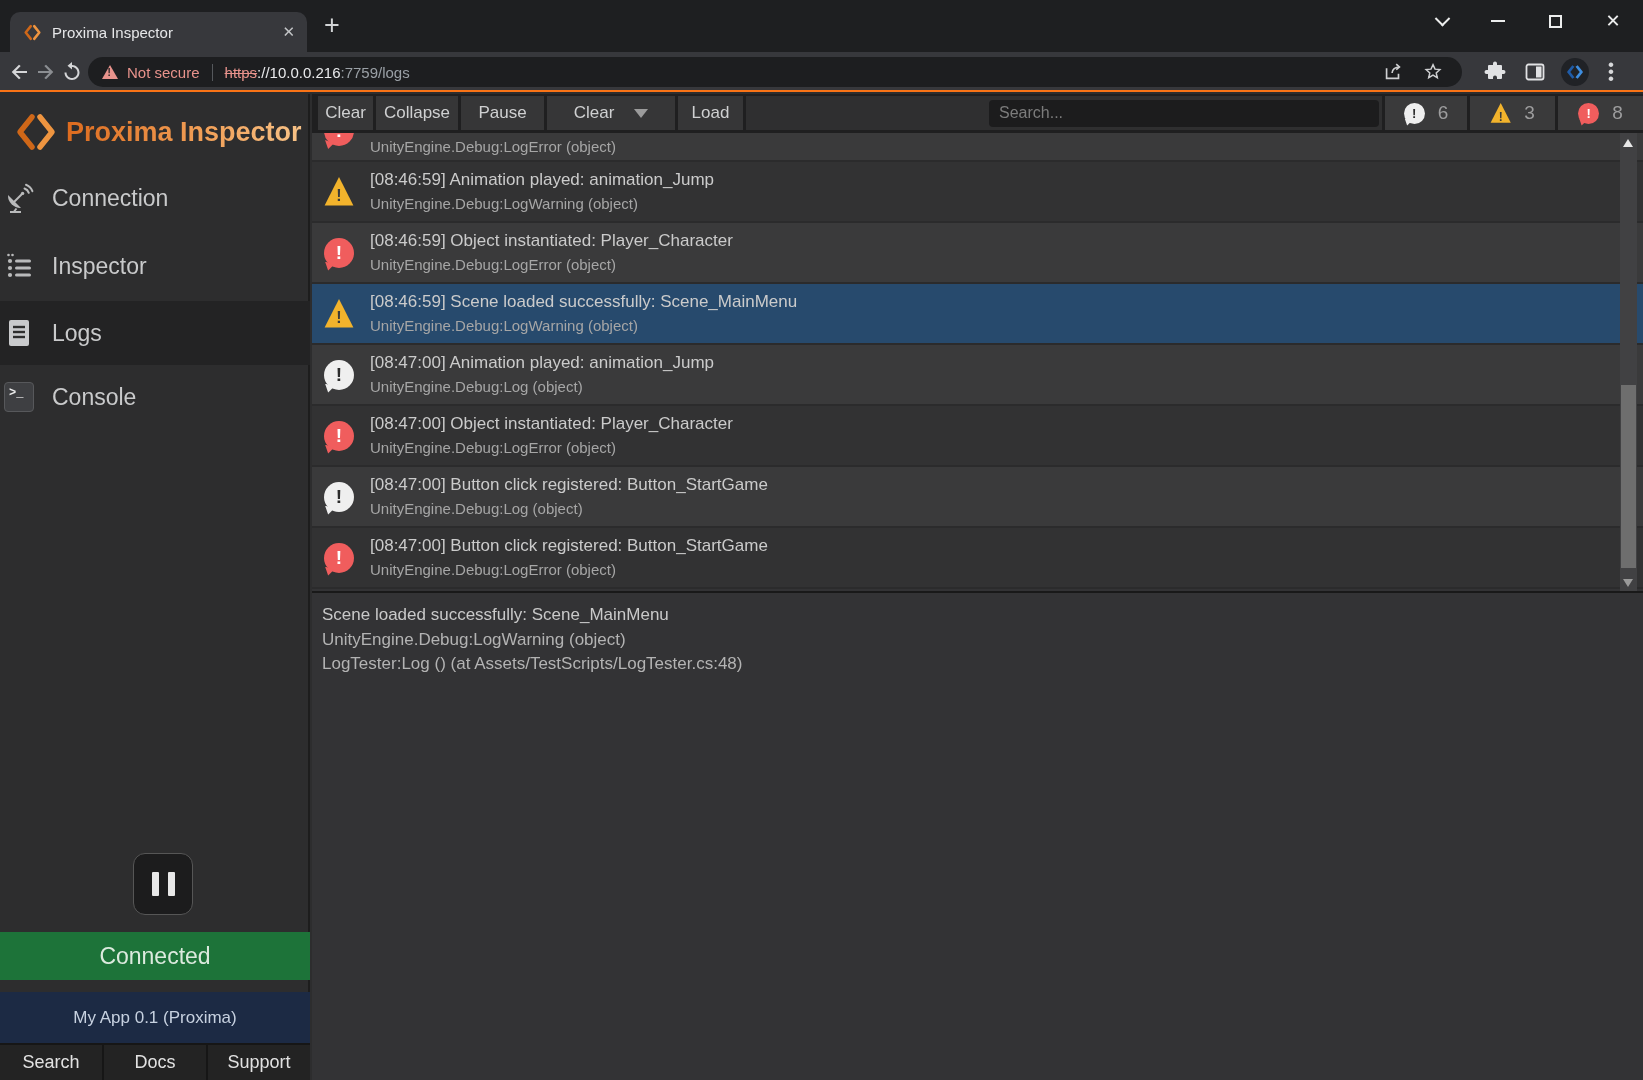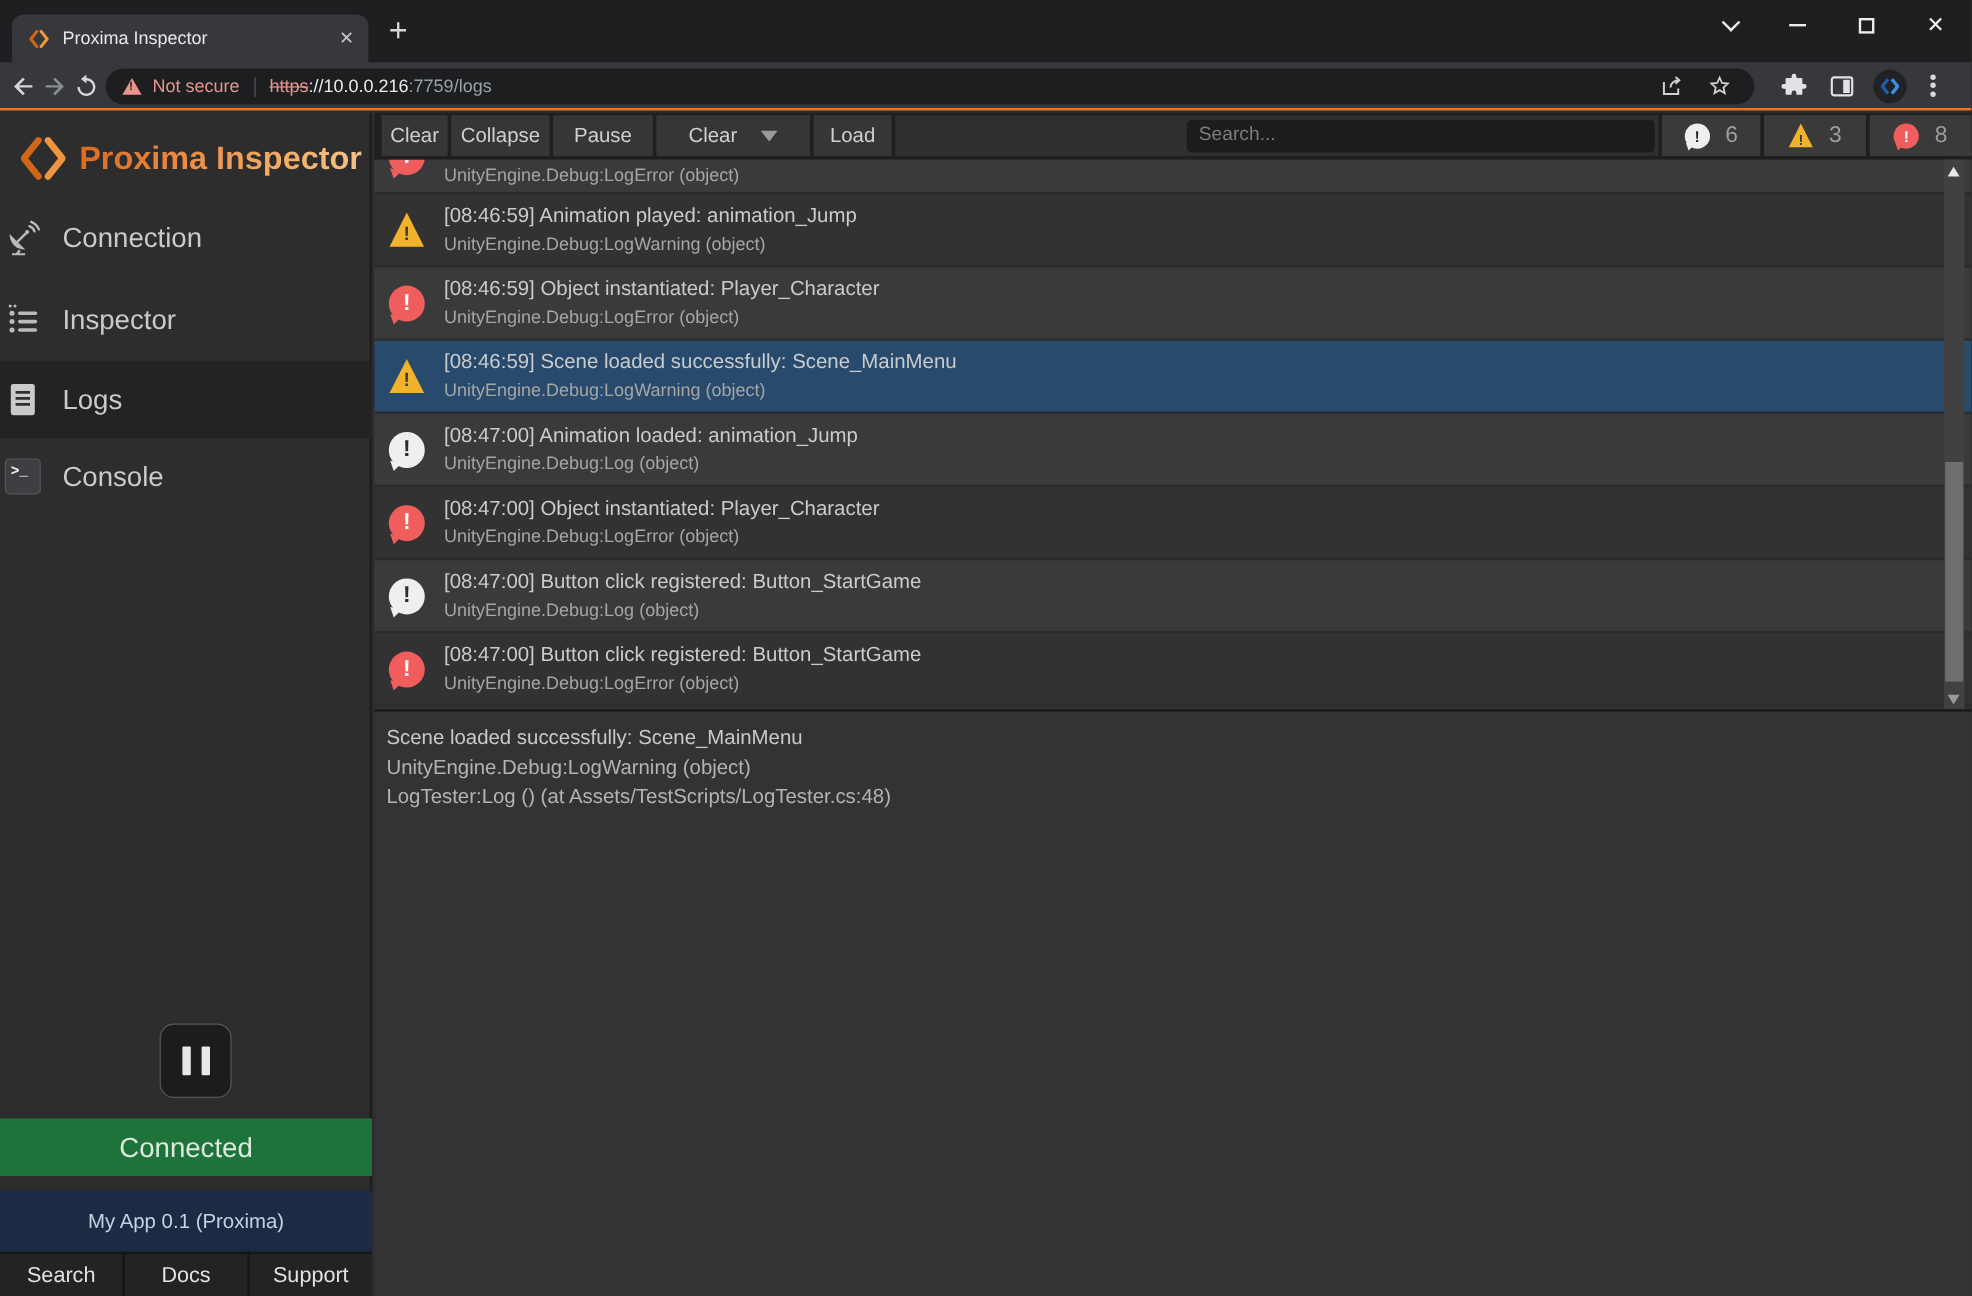--- a/index.html
+++ b/index.html
@@ -335,21 +335,21 @@
             <div class="ex">!</div>
           </div>
           <div class="lines">
             <div class="l1">[08:46:59] Scene loaded successfully: Scene_MainMenu</div>
             <div class="l2">UnityEngine.Debug:LogWarning (object)</div>
           </div>
         </div>
         <div class="log-row shade-a">
           <div class="sev-icon sev-info">!</div>
           <div class="lines">
-            <div class="l1">[08:47:00] Animation loaded: animation_Jump</div>
+            <div class="l1">[08:47:00] Animation played: animation_Jump</div>
             <div class="l2">UnityEngine.Debug:Log (object)</div>
           </div>
         </div>
         <div class="log-row shade-b">
           <div class="sev-icon sev-error">!</div>
           <div class="lines">
             <div class="l1">[08:47:00] Object instantiated: Player_Character</div>
             <div class="l2">UnityEngine.Debug:LogError (object)</div>
           </div>
         </div>

